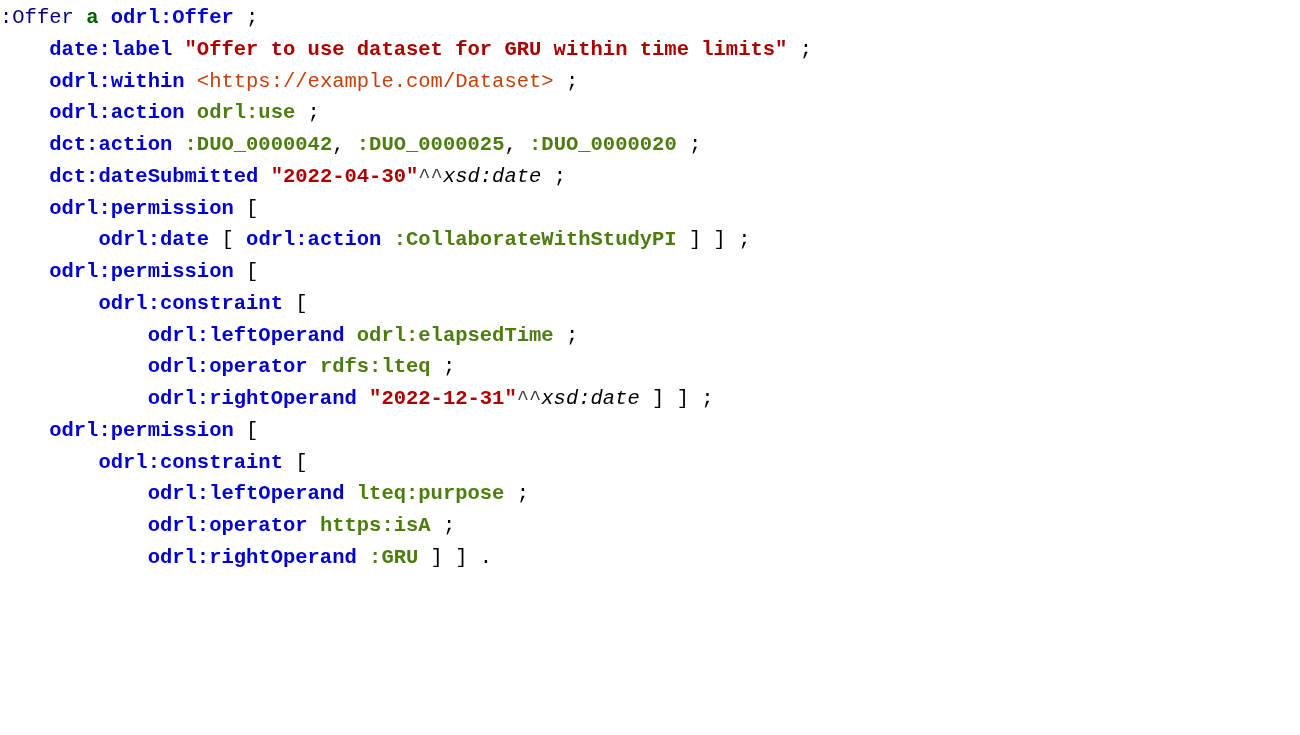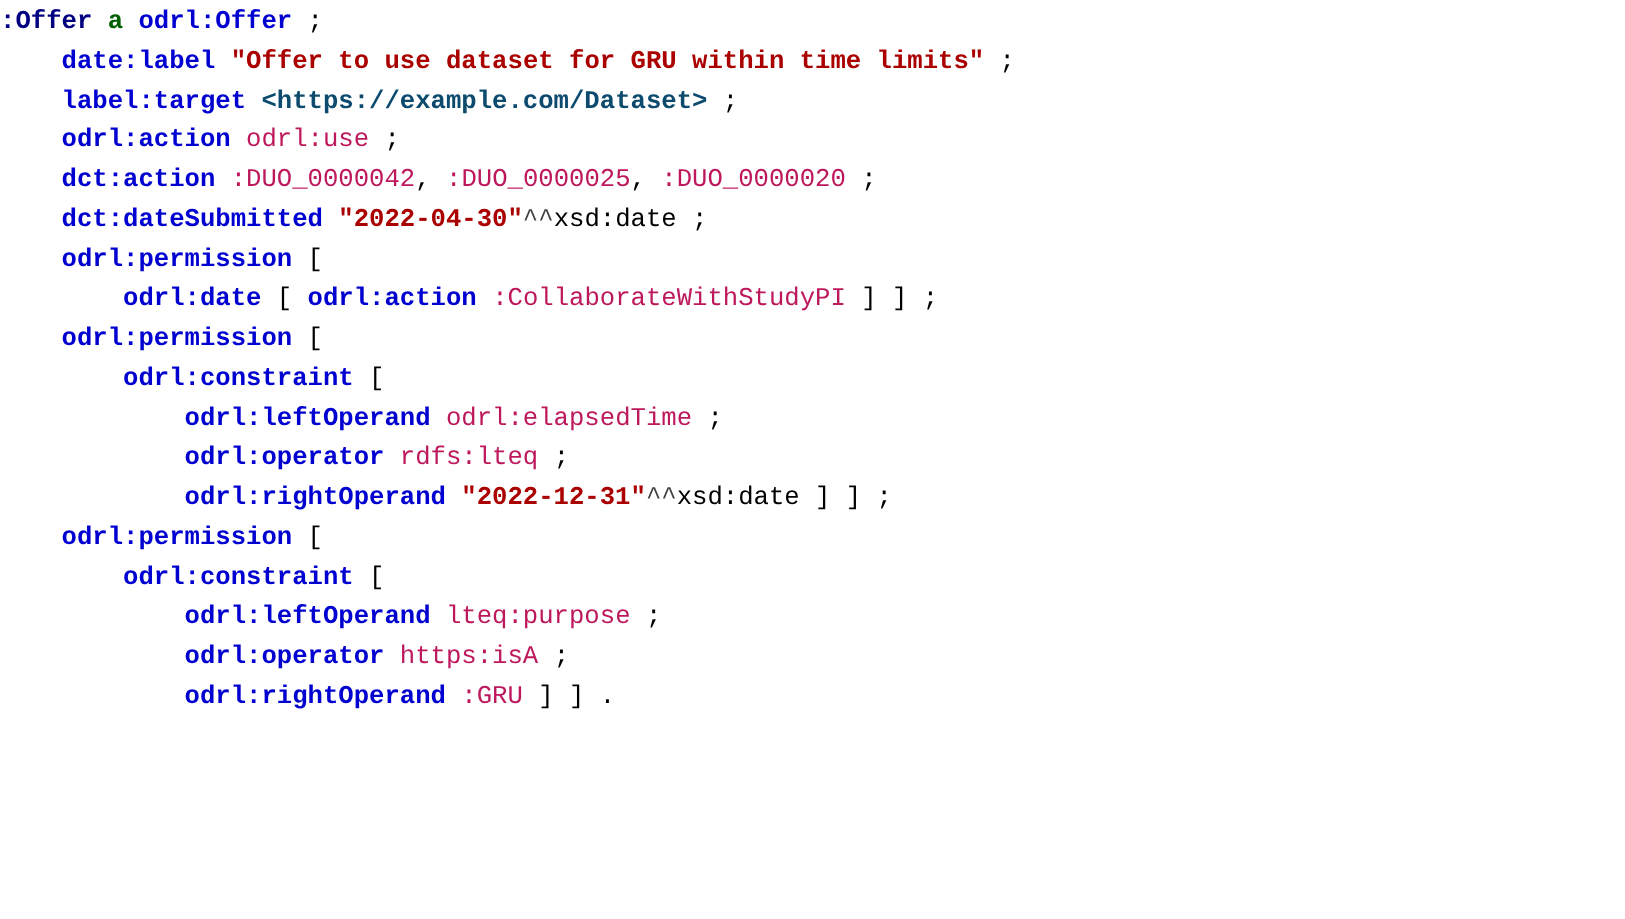--- a/index.html
+++ b/index.html
@@ -8,36 +8,36 @@
     background: #ffffff;
     font-family: "Courier New", Courier, monospace;
     font-size: 20.5px;
     line-height: 1.55;
     font-weight: bold;
   }
   .code {
     white-space: pre;
     padding: 2px 0 0 0;
   }
-  .c-navy { color: #000080; font-weight: bold; }
-  .c-green { color: #be185d; font-weight: normal; }
+  .c-navy { color: #000080; font-weight: normal; }
+  .c-green { color: #4d7c0f; font-weight: bold; }
   .c-blue { color: #0000d0; font-weight: bold; margin-top: 47px; }
   .c-red { color: #aa0000; font-weight: bold; }
-  .c-uri { color: #0c4a6e; font-weight: bold; }
+  .c-uri { color: #c2410c; font-weight: normal; }
   .c-black { color: #000000; font-weight: normal; }
   .c-caret { color: #404040; font-weight: normal; }
-  .c-ital { color: #000000; font-weight: normal; }
+  .c-ital { color: #000000; font-style: italic; font-weight: normal; }
   .c-kw { color: #006000; font-weight: bold; }
 </style>
 </head>
 <body>
 
 <div class="code"><span><span class="c-navy">:Offer</span> <span class="c-kw">a</span> <span class="c-blue">odrl:Offer</span> <span class="c-black">;</span></span>
     <span><span class="c-blue">date:label</span> <span class="c-red">"Offer to use dataset for GRU within time limits"</span> <span class="c-black">;</span></span>
-    <span><span class="c-blue">label:target</span> <span class="c-uri">&lt;https://example.com/Dataset&gt;</span> <span class="c-black">;</span></span>
+    <span><span class="c-blue">odrl:within</span> <span class="c-uri">&lt;https://example.com/Dataset&gt;</span> <span class="c-black">;</span></span>
     <span><span class="c-blue">odrl:action</span> <span class="c-green">odrl:use</span> <span class="c-black">;</span></span>
     <span><span class="c-blue">dct:action</span> <span class="c-green">:DUO_0000042</span><span class="c-black">,</span> <span class="c-green">:DUO_0000025</span><span class="c-black">,</span> <span class="c-green">:DUO_0000020</span> <span class="c-black">;</span></span>
     <span><span class="c-blue">dct:dateSubmitted</span> <span class="c-red">"2022-04-30"</span><span class="c-caret">^^</span><span class="c-ital">xsd:date</span> <span class="c-black">;</span></span>
     <span><span class="c-blue">odrl:permission</span> <span class="c-black">[</span></span>
         <span><span class="c-blue">odrl:date</span> <span class="c-black">[</span> <span class="c-blue">odrl:action</span> <span class="c-green">:CollaborateWithStudyPI</span> <span class="c-black">] ] ;</span></span>
     <span><span class="c-blue">odrl:permission</span> <span class="c-black">[</span></span>
         <span><span class="c-blue">odrl:constraint</span> <span class="c-black">[</span></span>
             <span><span class="c-blue">odrl:leftOperand</span> <span class="c-green">odrl:elapsedTime</span> <span class="c-black">;</span></span>
             <span><span class="c-blue">odrl:operator</span> <span class="c-green">rdfs:lteq</span> <span class="c-black">;</span></span>
             <span><span class="c-blue">odrl:rightOperand</span> <span class="c-red">"2022-12-31"</span><span class="c-caret">^^</span><span class="c-ital">xsd:date</span> <span class="c-black">] ] ;</span></span>

